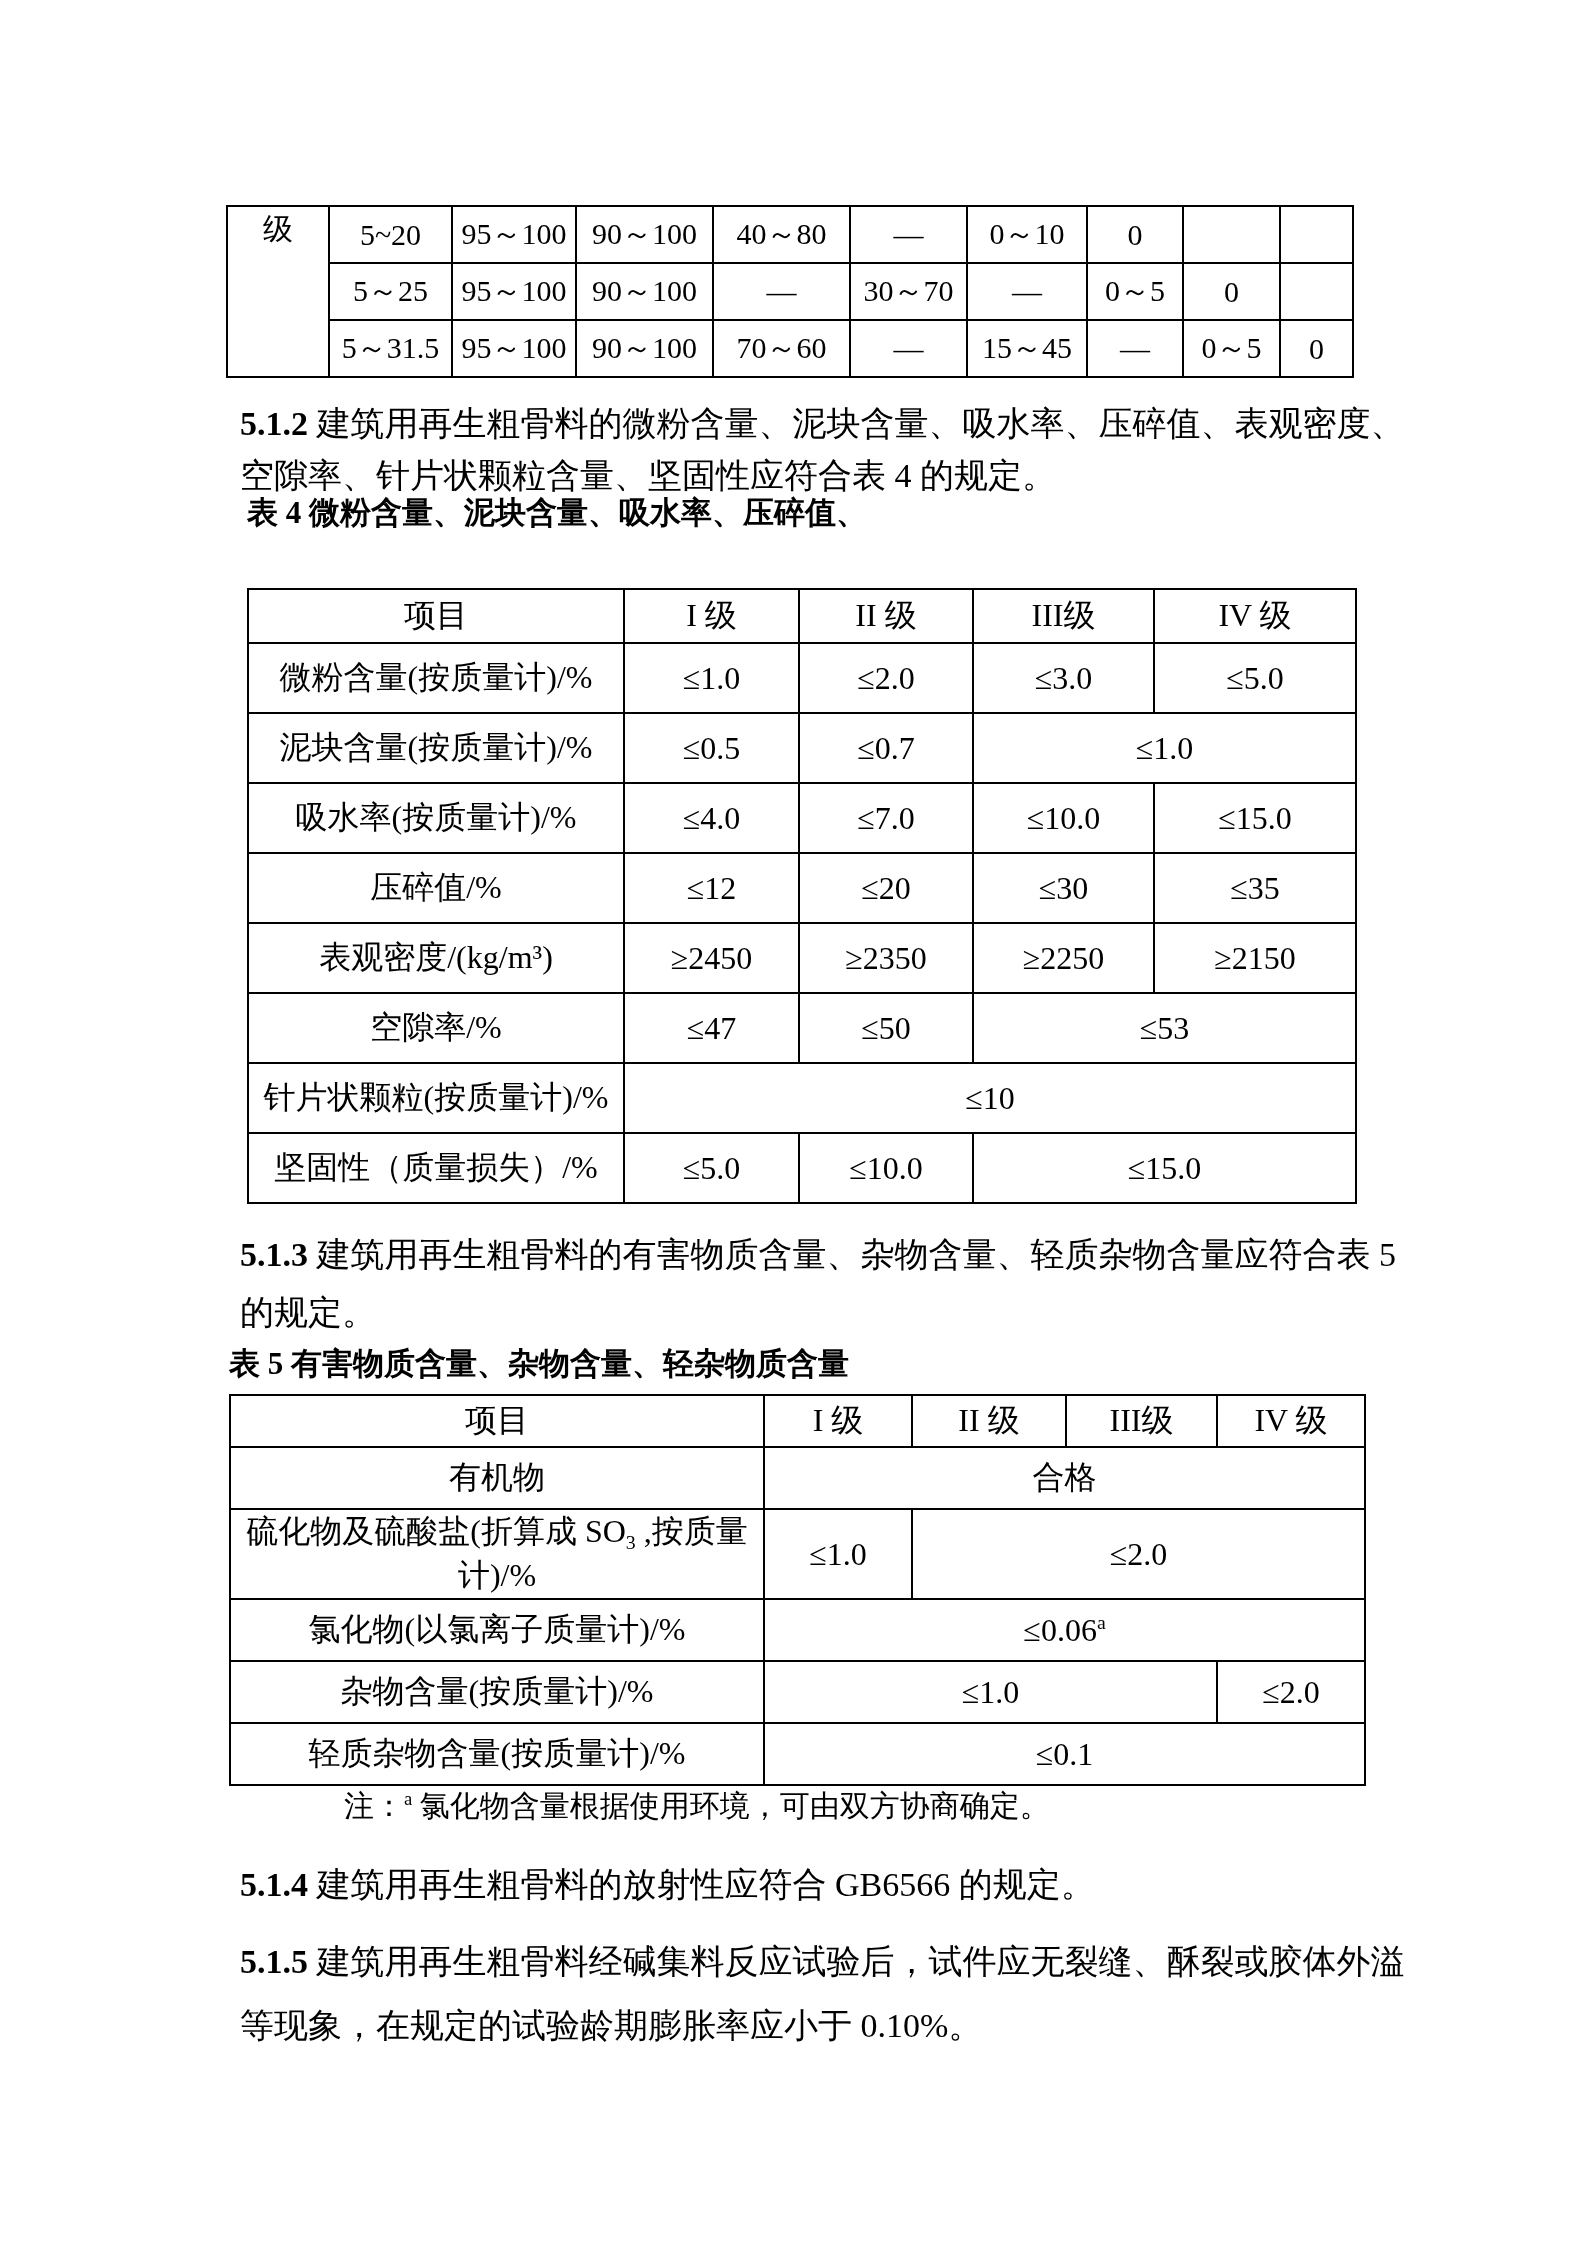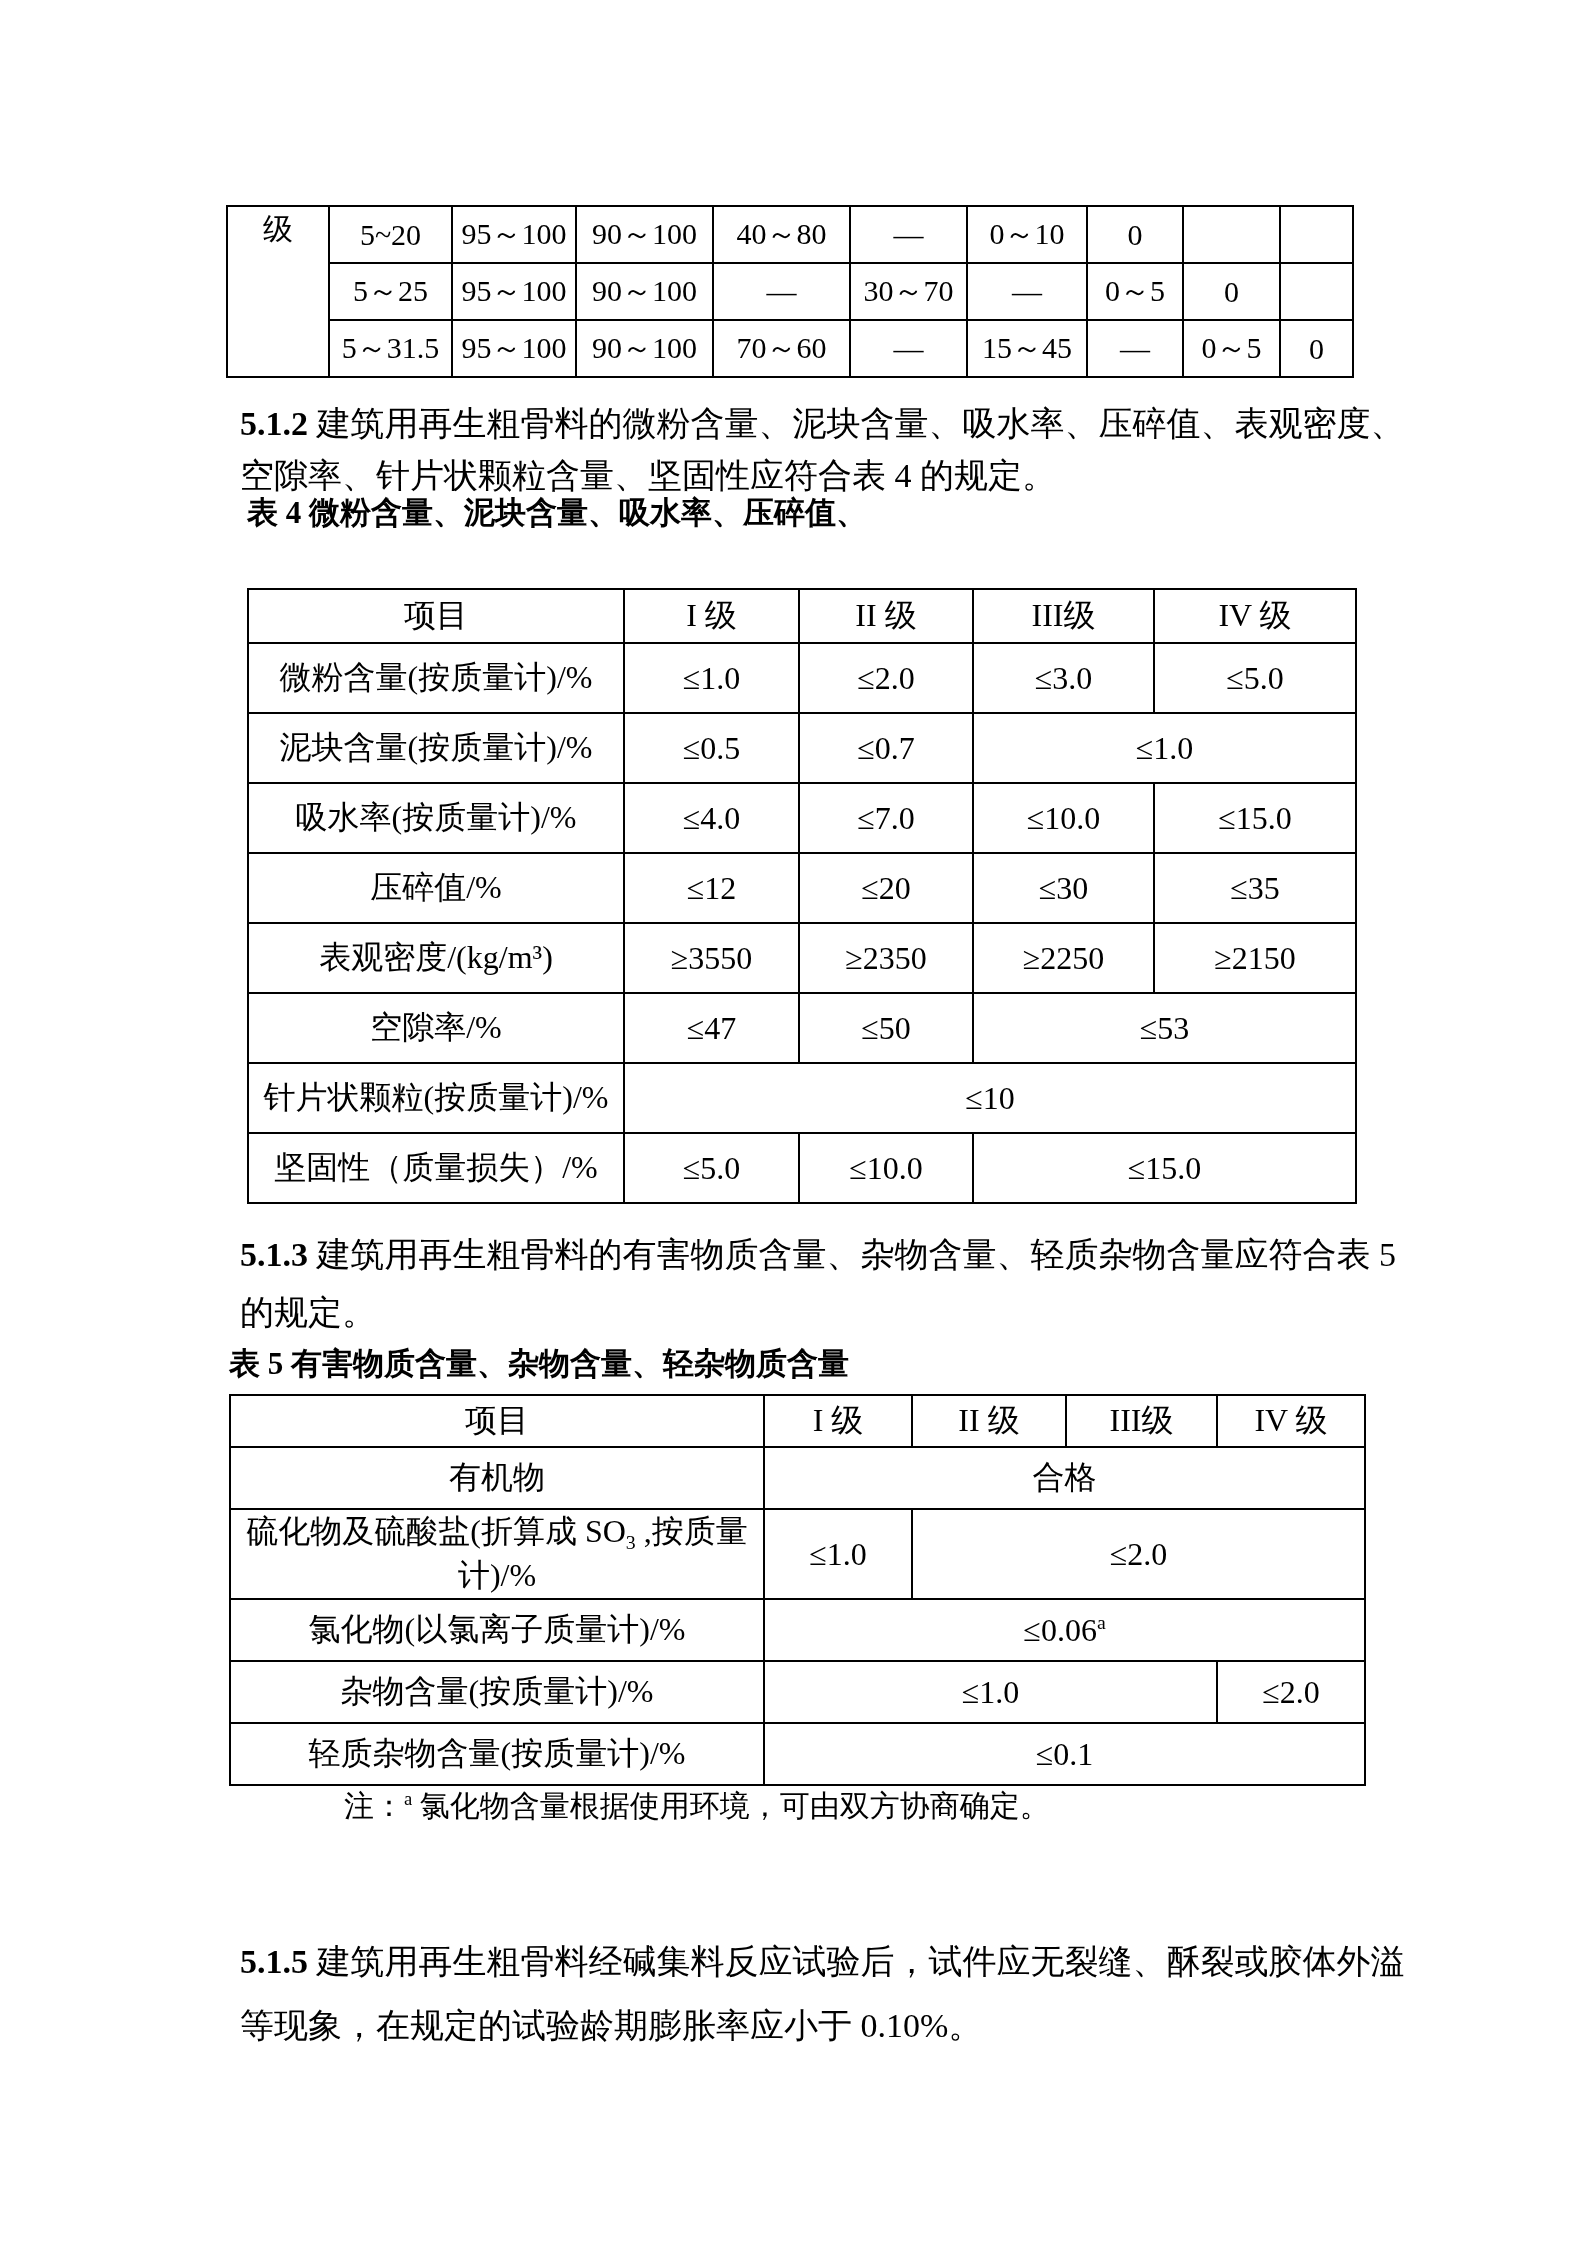--- a/index.html
+++ b/index.html
@@ -141,21 +141,21 @@
     </tr>
     <tr>
       <td>压碎值/%</td>
       <td>≤12</td>
       <td>≤20</td>
       <td>≤30</td>
       <td>≤35</td>
     </tr>
     <tr>
       <td>表观密度/(kg/m³)</td>
-      <td>≥3550</td>
+      <td>≥2450</td>
       <td>≥2350</td>
       <td>≥2250</td>
       <td>≥2150</td>
     </tr>
     <tr>
       <td>空隙率/%</td>
       <td>≤47</td>
       <td>≤50</td>
       <td colspan="2">≤53</td>
     </tr>
@@ -217,19 +217,22 @@
       <td>轻质杂物含量(按质量计)/%</td>
       <td colspan="4">≤0.1</td>
     </tr>
   </tbody>
     </table>
 
   <div class="abs note" style="left:296px;top:1786px;margin-left:48px;">
     <span>注：</span><sup>a</sup><span> 氯化物含量根据使用环境，可由双方协商确定。</span>
   </div>
 
+  <div class="abs clause" style="left:240px;top:1862px;">
+    <span class="num">5.1.4</span> <span>建筑用再生粗骨料的放射性应符合 GB6566 的规定。</span>
+  </div>
 
   <div class="abs clause" style="left:240px;top:1930px;line-height:64px;">
     <div><span class="num">5.1.5</span> <span>建筑用再生粗骨料经碱集料反应试验后，试件应无裂缝、酥裂或胶体外溢</span></div>
     <div>等现象，在规定的试验龄期膨胀率应小于 0.10%。</div>
   </div>
 
 </div>
 
 </body></html>

